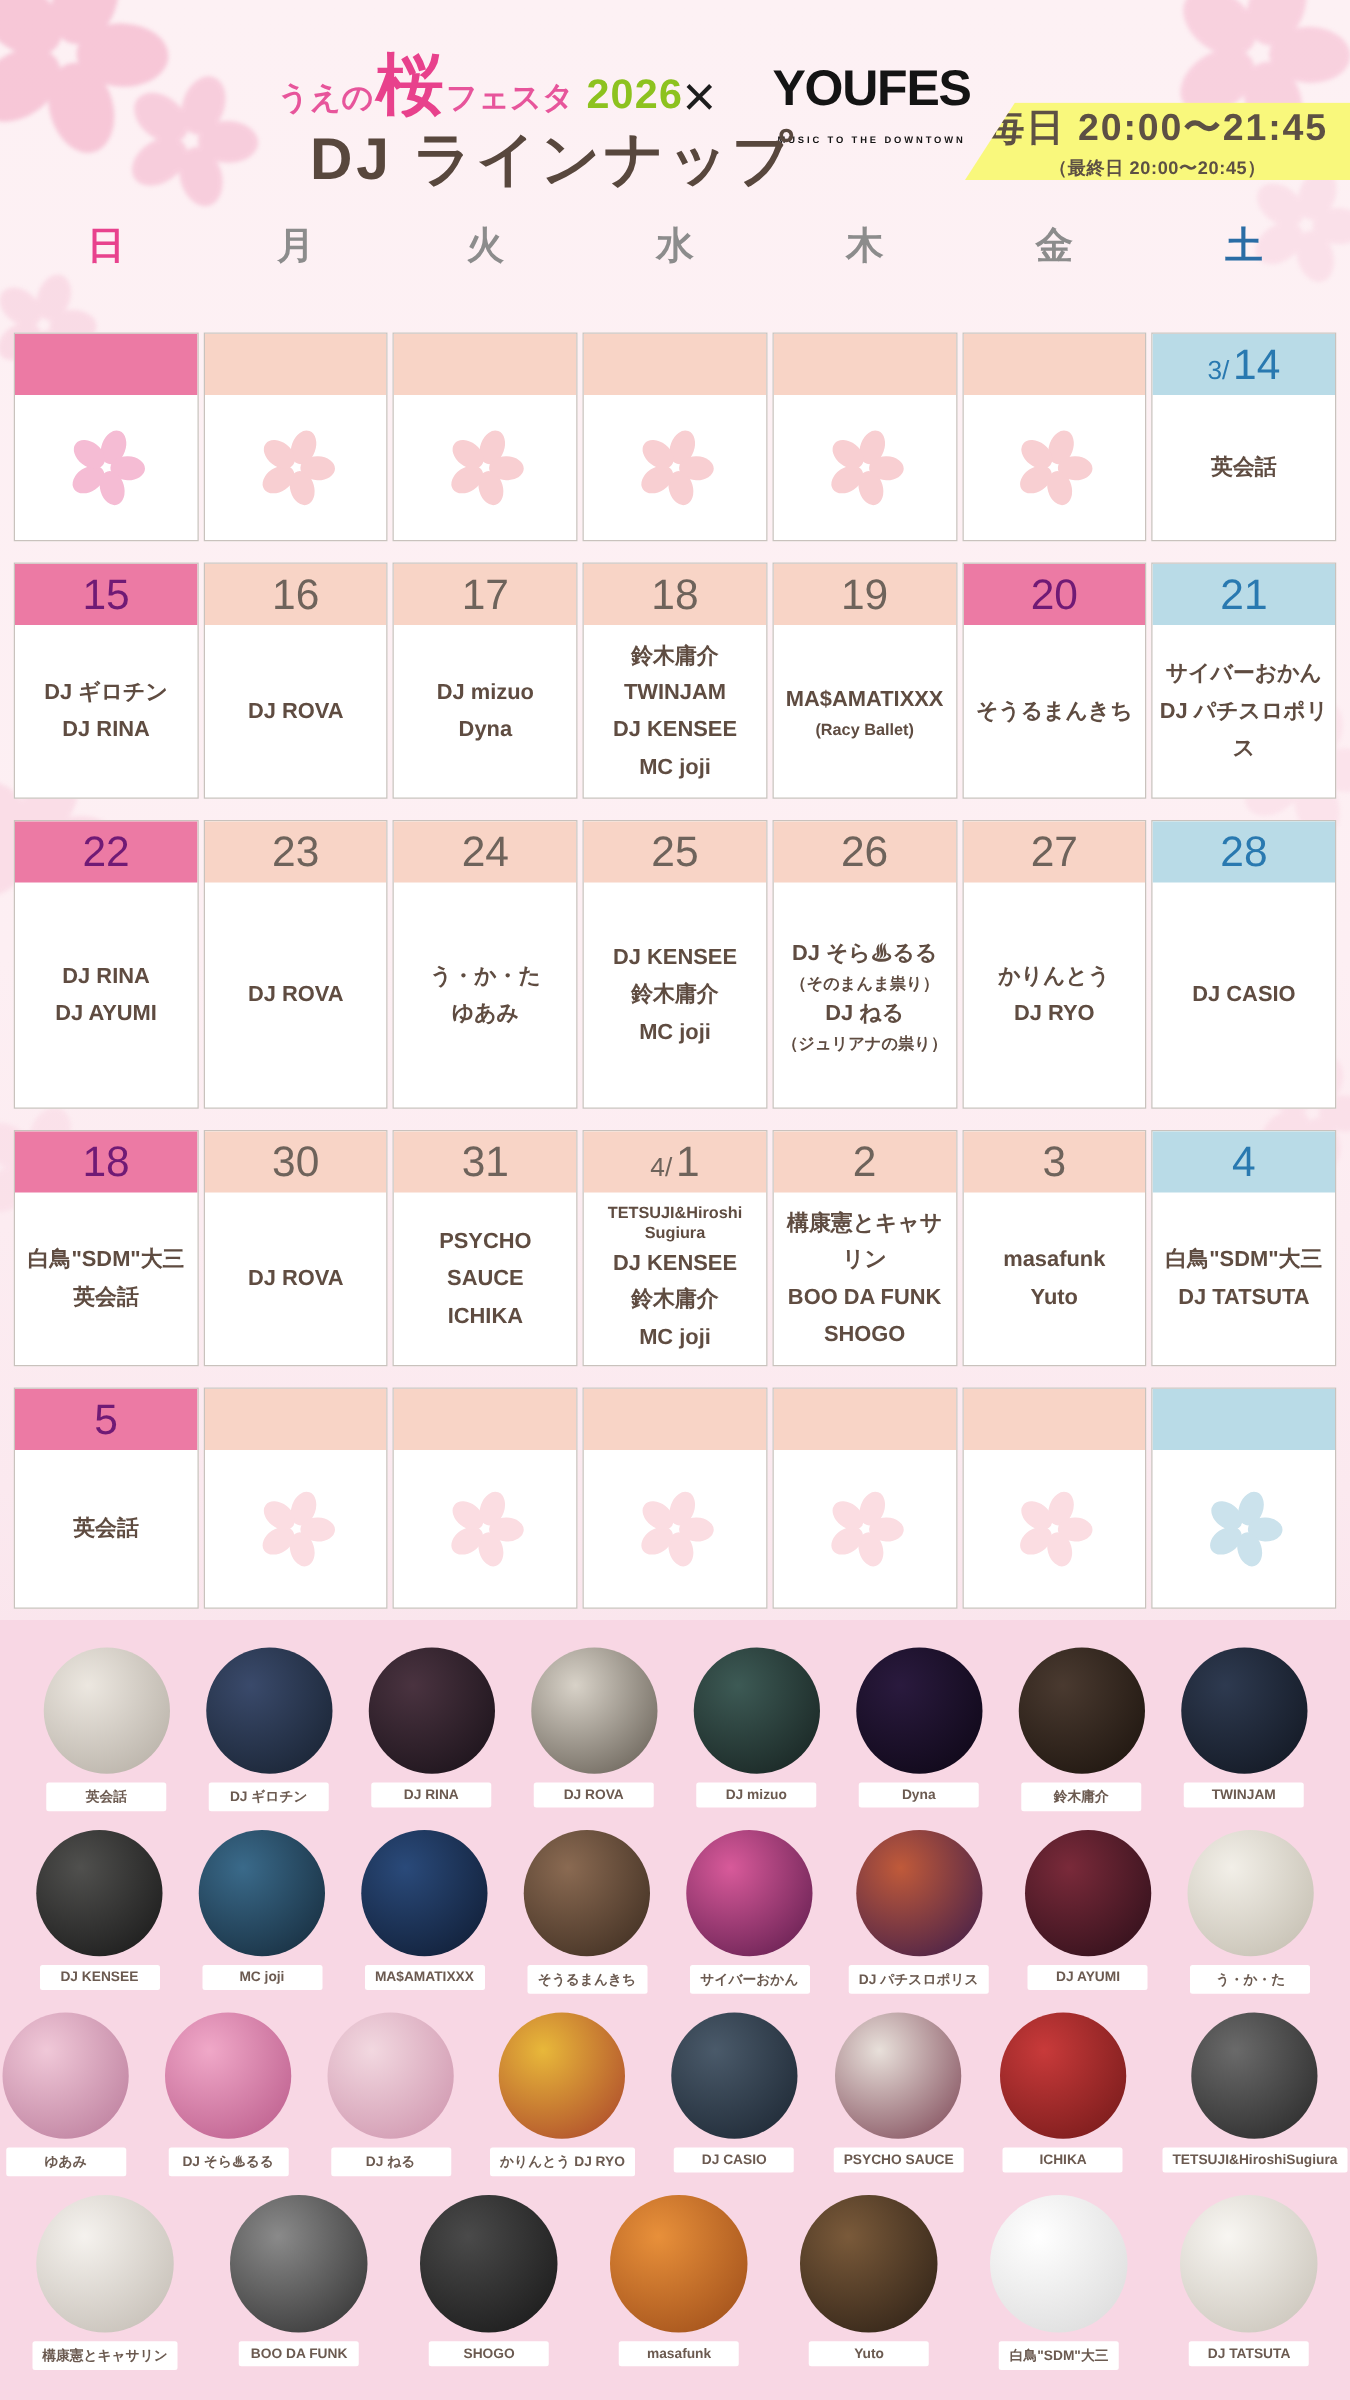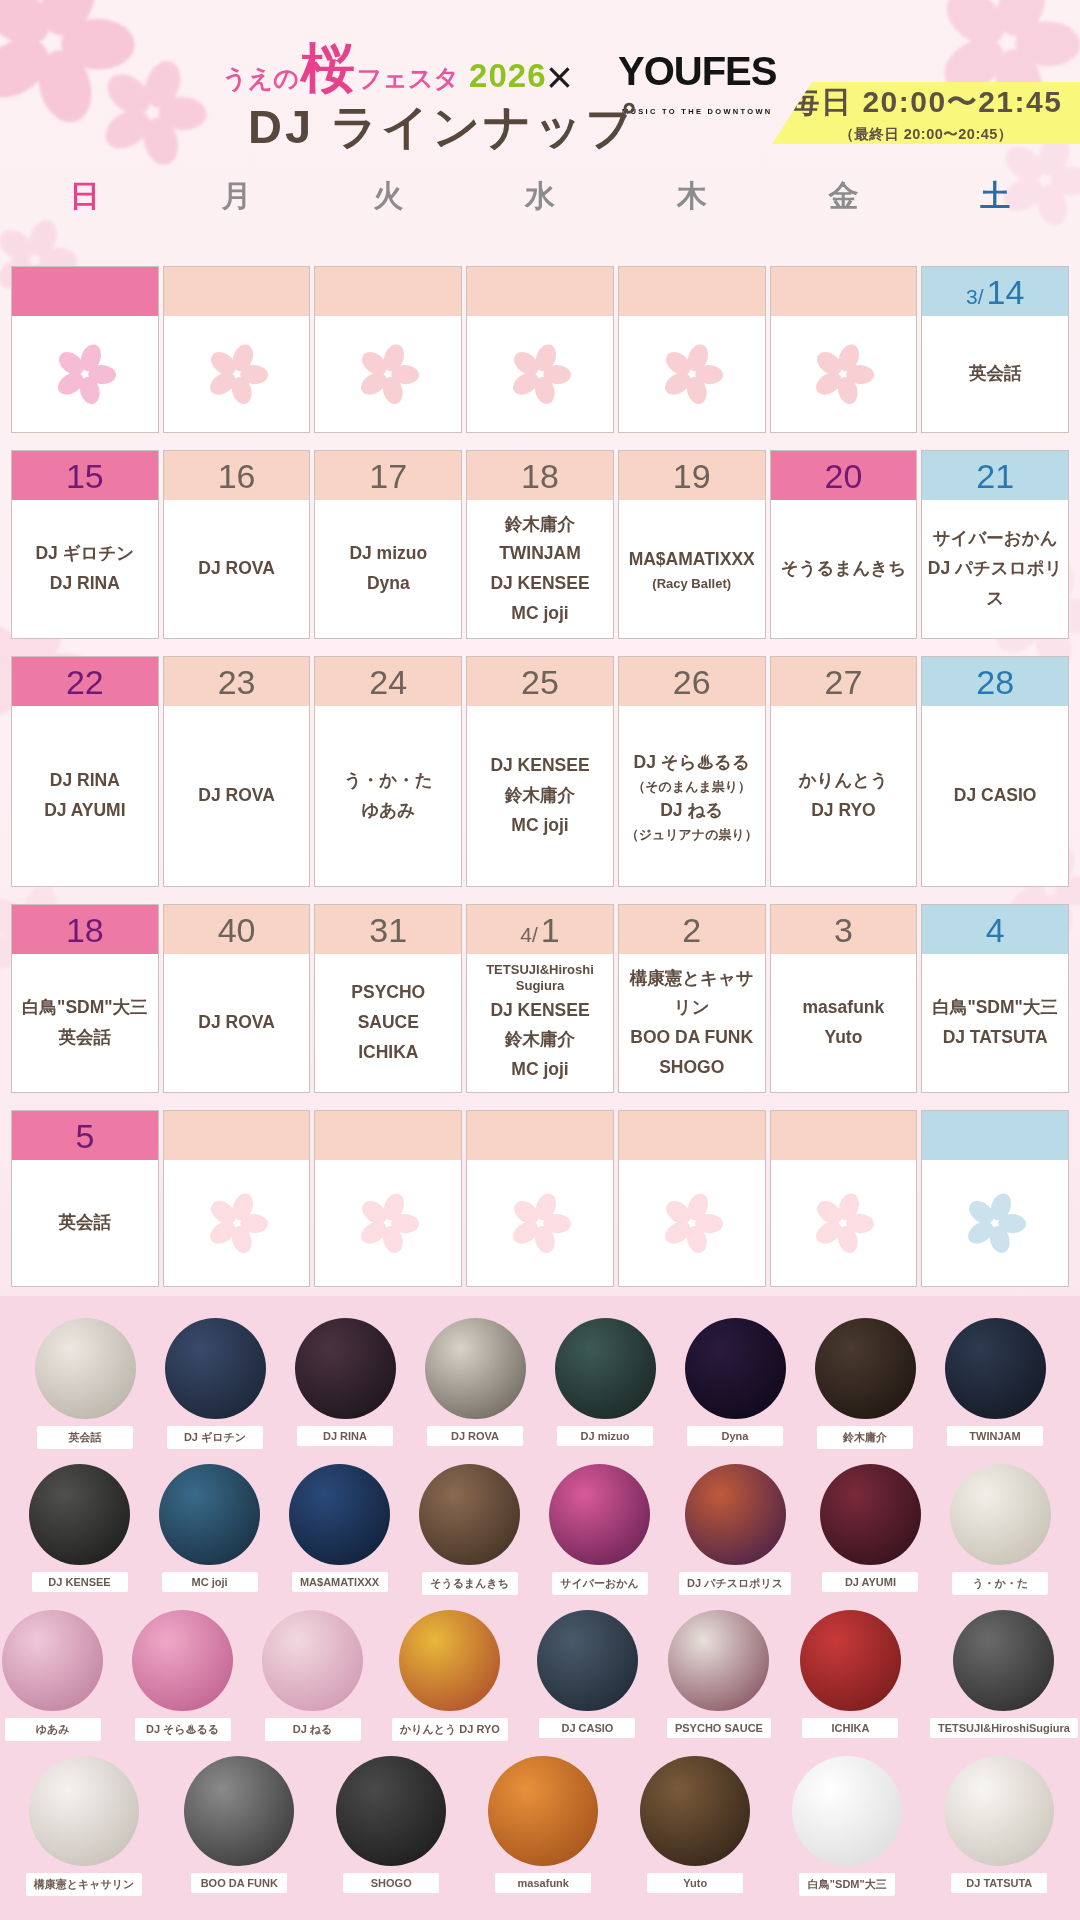--- a/index.html
+++ b/index.html
@@ -357,21 +357,21 @@
     </div>
     <div class="cal-row r3">
       <div class="cell sun">
         <div class="cell-head">18</div>
         <div class="cell-body">
           <div class="line">白鳥"SDM"大三</div>
           <div class="line">英会話</div>
         </div>
       </div>
       <div class="cell wd">
-        <div class="cell-head">40</div>
+        <div class="cell-head">30</div>
         <div class="cell-body">
           <div class="line">DJ ROVA</div>
         </div>
       </div>
       <div class="cell wd">
         <div class="cell-head">31</div>
         <div class="cell-body">
           <div class="line">PSYCHO SAUCE</div>
           <div class="line">ICHIKA</div>
         </div>

